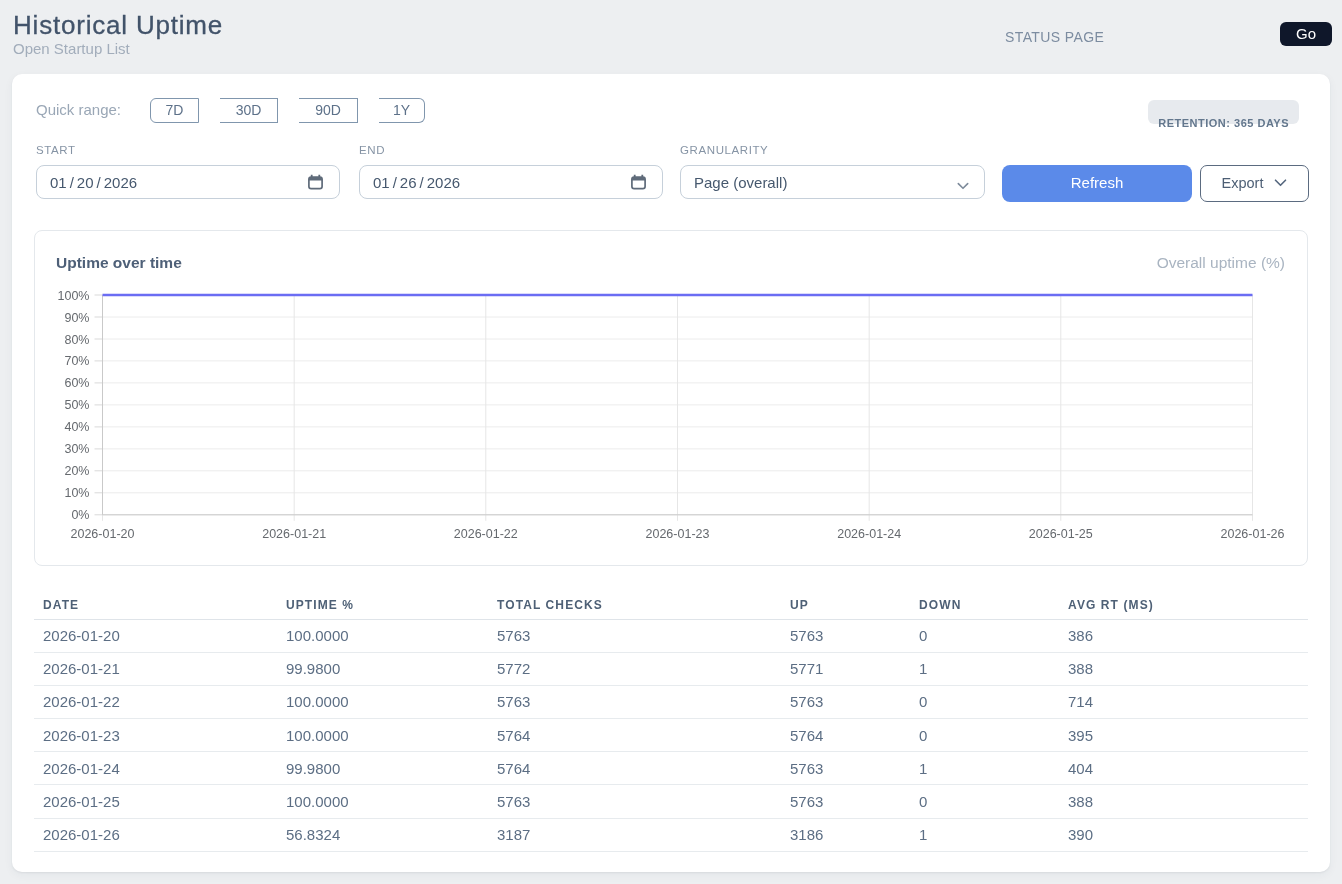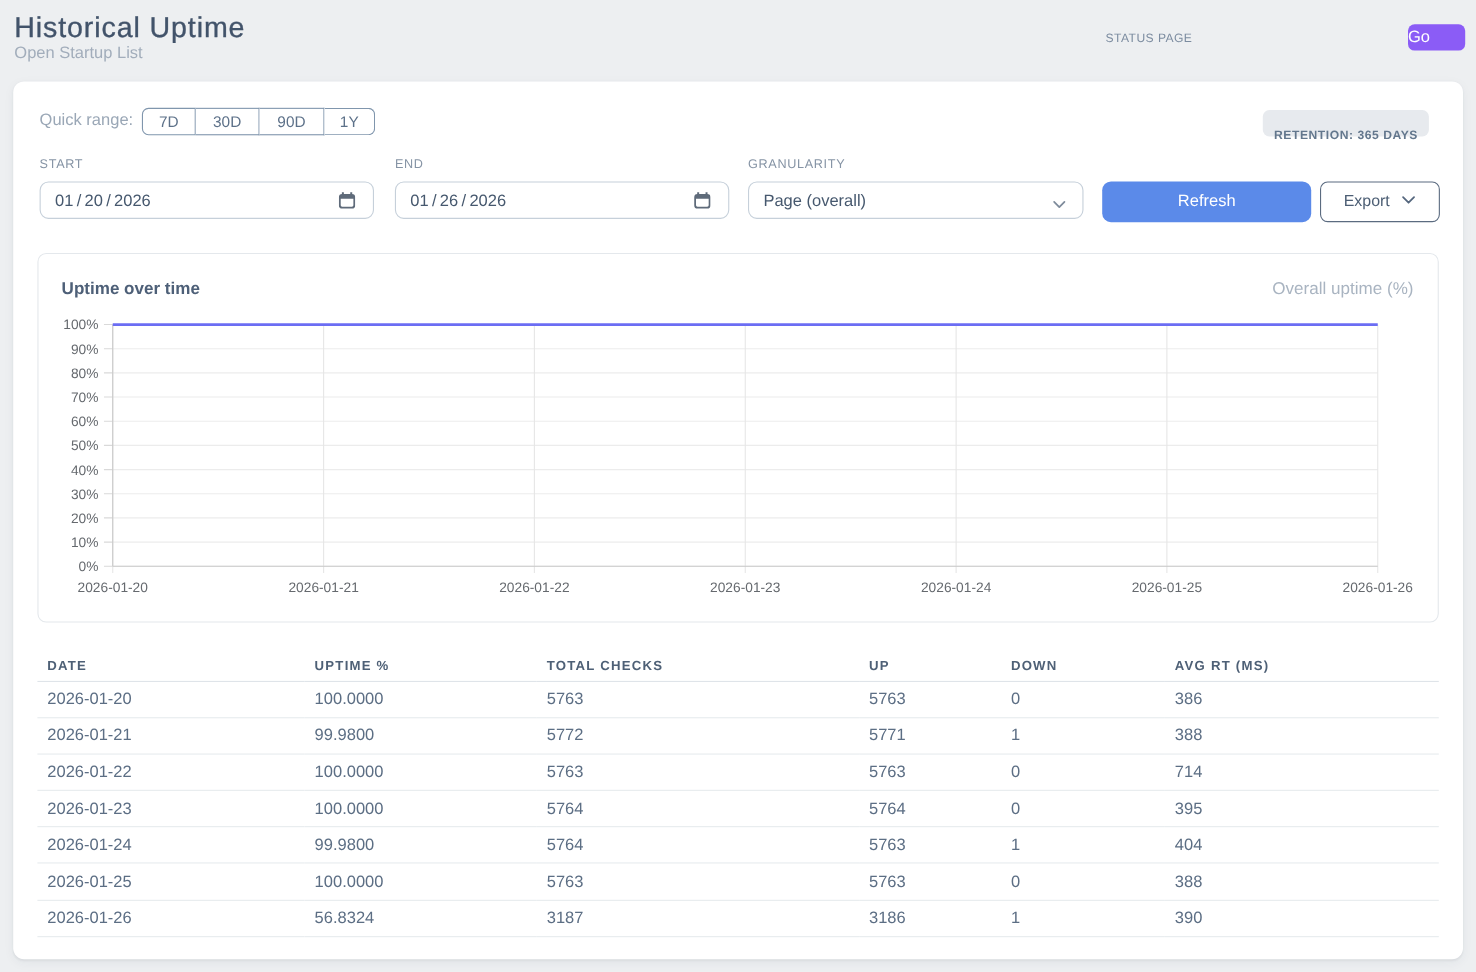--- a/index.html
+++ b/index.html
@@ -4,30 +4,30 @@
 <style>
 * { box-sizing: border-box; margin: 0; padding: 0; }
 html,body { width:1342px; height:884px; overflow:hidden; }
 body {
   background:#edeff1;
   font-family:"Liberation Sans", sans-serif;
 }
 .topbar { position:relative; height:88px; }
 .h1 { position:absolute; left:13px; top:10px; font-size:26px; font-weight:400; color:#42536a; -webkit-text-stroke:0.3px #42536a; letter-spacing:0.8px; }
 .sub { position:absolute; left:13px; top:40px; font-size:15px; color:#a2adbb; }
-.sp-label { position:absolute; left:1005px; top:29px; font-size:11px; color:#7c8ca0; letter-spacing:0.4px; white-space:nowrap; }
+.sp-label { position:absolute; left:1005px; top:29px; font-size:14px; color:#7c8ca0; letter-spacing:0.4px; white-space:nowrap; }
 .sel-top { position:absolute; left:1091px; top:16px; width:181px; height:35px; background:#fff; border:1px solid #c9d2dc; border-radius:8px; font-size:15.5px; color:#55677e; line-height:33px; padding-left:12px; }
 .sel-top .x { color:#8c99a8; font-size:19px; margin-left:1px; }
 .sel-top svg { position:absolute; right:14px; top:12px; }
-.go { position:absolute; left:1280px; top:22px; width:52px; height:24px; background:#8b5cf6; border-radius:6px; color:#fff; font-size:15px; line-height:24px; }
+.go { position:absolute; left:1280px; top:22px; width:52px; height:24px; background:#0f172a; border-radius:6px; color:#fff; font-size:15px; text-align:center; line-height:24px; }
 .card { position:absolute; left:12px; top:74px; width:1318px; height:798px; background:#fff; border-radius:10px; box-shadow:0 1px 2px rgba(45,55,70,0.07), 0 3px 10px rgba(45,55,70,0.05); }
 .row1 { position:absolute; left:24px; top:98px; width:1282px; height:25px; }
 .ql { position:absolute; left:12px; top:3px; font-size:15px; color:#9aa7b6; }
 .btn-group { position:absolute; left:105px; top:0; display:flex; }
-.btn-group .b { height:25px; border:1px solid #8096ad; border-left:none; background:#fff; color:#5d7189; font-size:14px; line-height:23px; text-align:center; }
+.btn-group .b { height:25px; border:1px solid #8096ad; border-left:none; background:#fff; color:#5d7189; font-size:14px; line-height:23px; text-align:center;margin-left:21px; }
 .btn-group .b:first-child { border-left:1px solid #8096ad; border-radius:6px 0 0 6px; }
 .btn-group .b:last-child { border-radius:0 6px 6px 0; }
 .badge { position:absolute; right:7px; top:2px; height:22px; background:#e7eaee; border-radius:6px; color:#63778d; font-size:11px; font-weight:700; letter-spacing:0.5px; line-height:22px; padding:12px 10px; }
 .controls { position:absolute; left:36px; top:140px; width:1272px; }
 .flabel { position:absolute; top:4px; font-size:11.5px; color:#8694a5; letter-spacing:0.6px; }
 .inputbox .s { margin:0 3px; }
 .inputbox { position:absolute; top:25px; height:34px; background:#fff; border:1px solid #c6d0da; border-radius:8px; font-size:15px; color:#46586e; line-height:34px; padding-left:13px; }
 .refresh { position:absolute; left:966px; top:25px; width:190px; height:37px; background:#5b8ae9; border-radius:8px; color:#fff; font-size:15px; text-align:center; line-height:36px; }
 .export { position:absolute; left:1164px; top:25px; width:109px; height:37px; background:#fff; border:1px solid #5b6b80; border-radius:7px; color:#4c5e74; font-size:14.5px; text-align:center; line-height:35px; }
 .chart-card { position:absolute; left:34px; top:230px; width:1274px; height:336px; border:1px solid #e4e8ec; border-radius:8px; background:#fff; }

